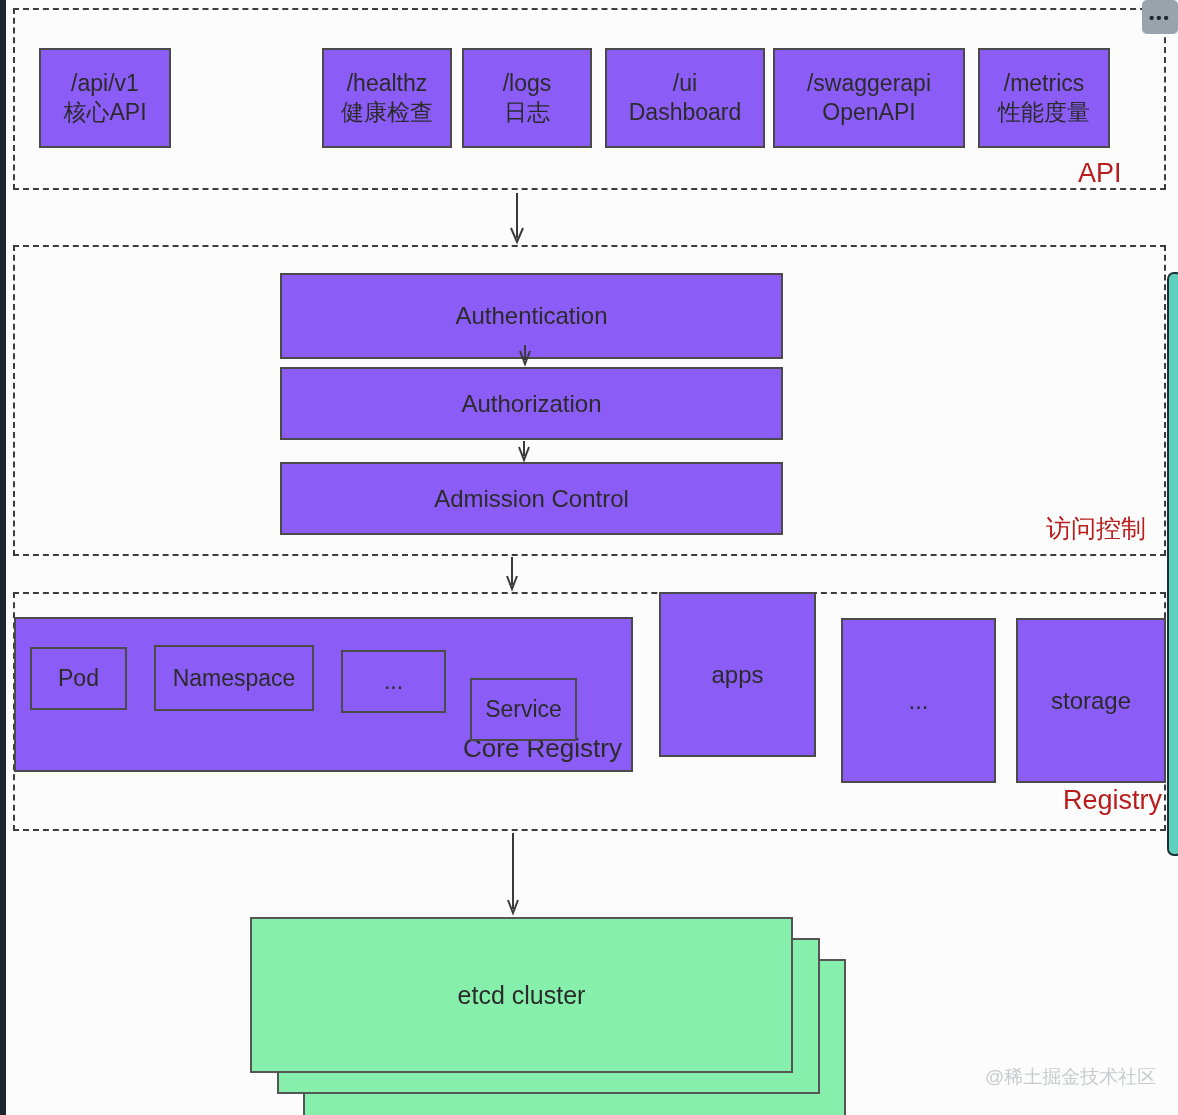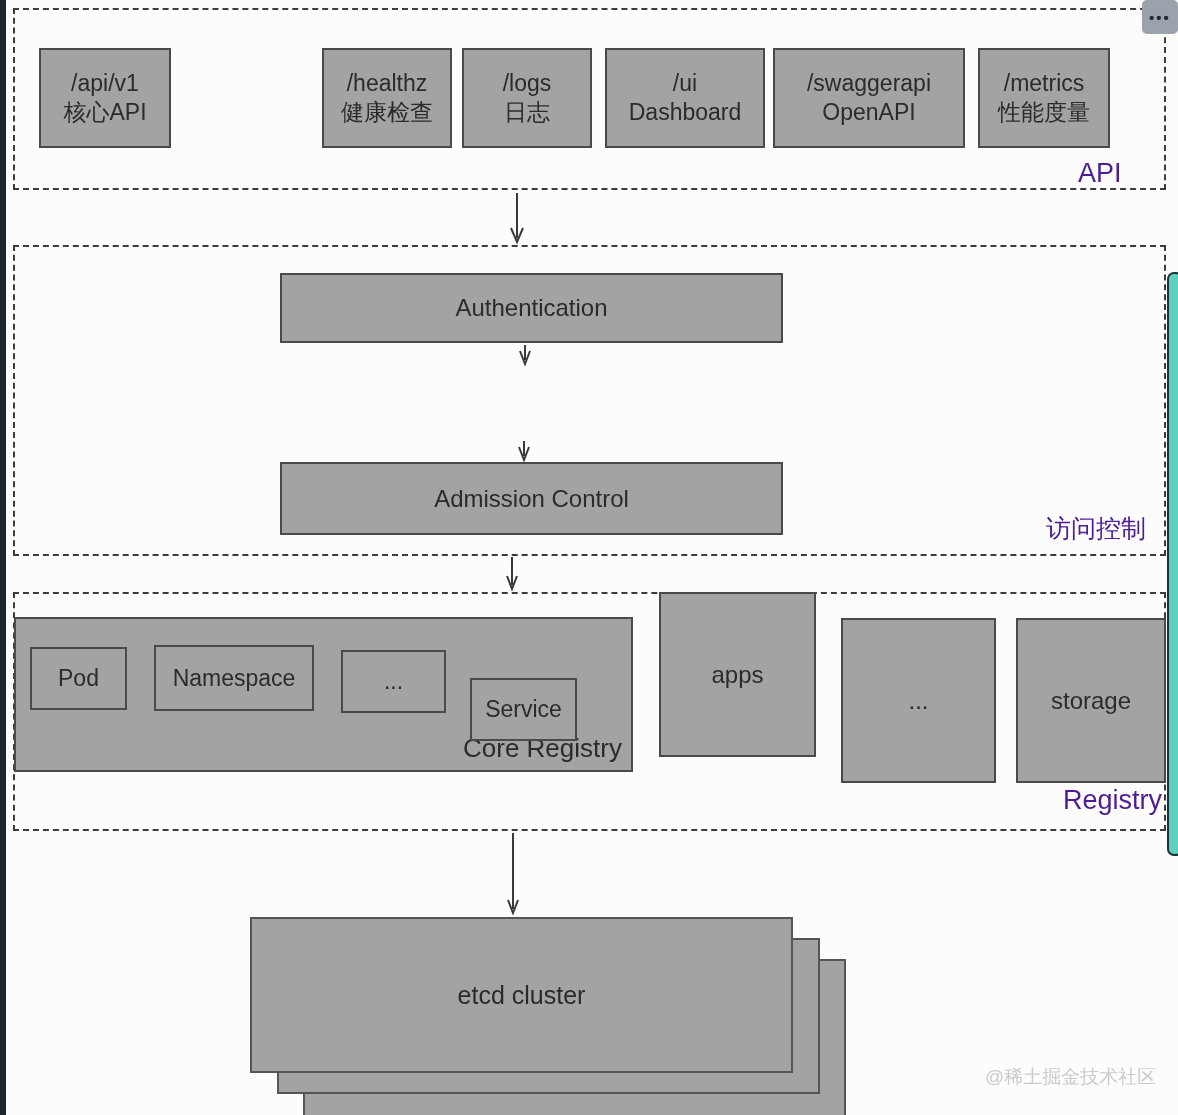--- a/index.html
+++ b/index.html
@@ -5,36 +5,36 @@
   html,body{margin:0;padding:0;background:#e9e9e9;}
   .screen{
     position:relative;width:1178px;height:1115px;overflow:hidden;
     background:#fcfcfc;
     font-family:"Liberation Sans", sans-serif;
     color:#2b2b2b;
   }
   .left-strip{position:absolute;left:0;top:0;width:6px;height:1115px;background:#1c2530;z-index:30;}
   
   .section{position:absolute;border:2px dashed #3c3c3c;background:transparent;box-sizing:border-box;}
-  .section-label{position:absolute;color:#4c1d95;}
+  .section-label{position:absolute;color:#b91c1c;}
   
   .box{
-    position:absolute;border:2px solid #4a4a4a;background:#a3a3a3;box-sizing:border-box;
+    position:absolute;border:2px solid #4a4a4a;background:#8b5cf6;box-sizing:border-box;
     display:flex;flex-direction:column;align-items:center;justify-content:center;
     text-align:center;line-height:1.25;
   }
   .api-box{font-size:23px;}
   .step-box{font-size:24px;}
   .core-item{font-size:23px;}
   .group-box{font-size:24px;}
   .core-registry-label{position:absolute;font-size:26px;color:#2b2b2b;}
   .api-label{font-size:27px;}
   .ac-label{font-size:25px;text-align:center;}
   .registry-label{font-size:27px;}
-  .etcd-box{position:absolute;border:2px solid #555;background:#a3a3a3;box-sizing:border-box;}
+  .etcd-box{position:absolute;border:2px solid #555;background:#86efac;box-sizing:border-box;}
   .etcd-front{display:flex;align-items:center;justify-content:center;font-size:25px;}
   .arrow-layer{position:absolute;left:0;top:0;width:1178px;height:1115px;z-index:5;pointer-events:none;}
   .watermark{position:absolute;left:985px;top:1064px;font-size:19px;color:#c9cbcc;z-index:6;}
   .menu-btn{
     position:absolute;left:1142px;top:0;width:36px;height:34px;background:#9aa3ab;
     border-radius:5px;z-index:40;display:flex;align-items:center;justify-content:center;
   }
   .menu-dots{color:#222b33;font-size:15px;letter-spacing:2px;font-weight:bold;line-height:1;}
   .scrollbar{
     position:absolute;left:1167px;top:272px;width:16px;height:584px;
@@ -85,22 +85,25 @@
     <span>OpenAPI</span>
   </div>
   <div class="box api-box" style="left:978px;top:48px;width:132px;height:100px;">
     <span>/metrics</span>
     <span>性能度量</span>
   </div>
 
   <div class="section" style="left:13px;top:245px;width:1153px;height:311px;"></div>
   <div class="section-label ac-label" style="left:1046px;top:512px;">访问控制</div>
 
-  <div class="box step-box" style="left:280px;top:273px;width:503px;height:70px;">
+  <div class="box step-box" style="left:280px;top:273px;width:503px;height:86px;">
     <span>Authentication</span>
+  </div>
+  <div class="box step-box" style="left:280px;top:367px;width:503px;height:73px;">
+    <span>Authorization</span>
   </div>
   <div class="box step-box" style="left:280px;top:462px;width:503px;height:73px;">
     <span>Admission Control</span>
   </div>
 
   <div class="section" style="left:13px;top:592px;width:1153px;height:239px;"></div>
   <div class="section-label registry-label" style="left:1063px;top:785px;">Registry</div>
 
   <div class="box" style="left:14px;top:617px;width:619px;height:155px;justify-content:flex-start;"></div>
   <div class="core-registry-label" style="left:463px;top:733px;">Core Registry</div>

